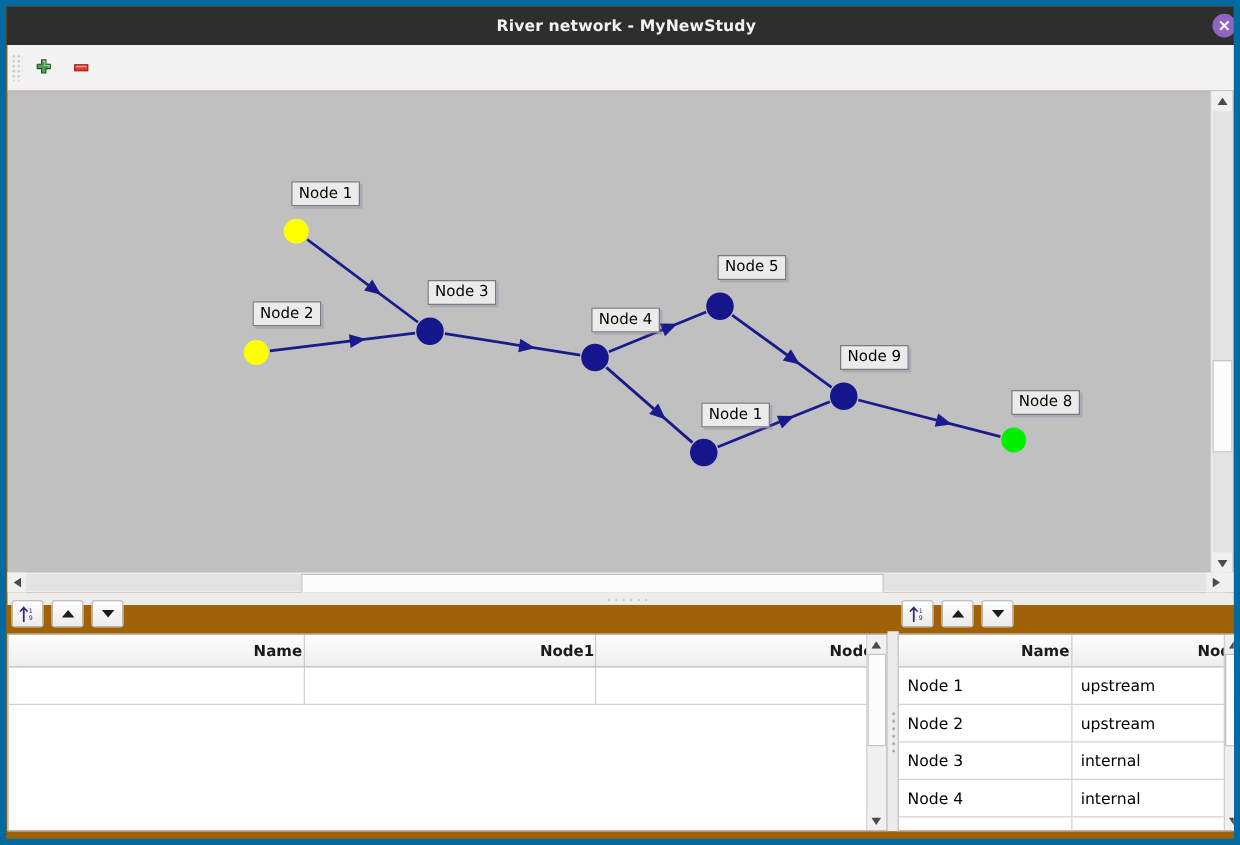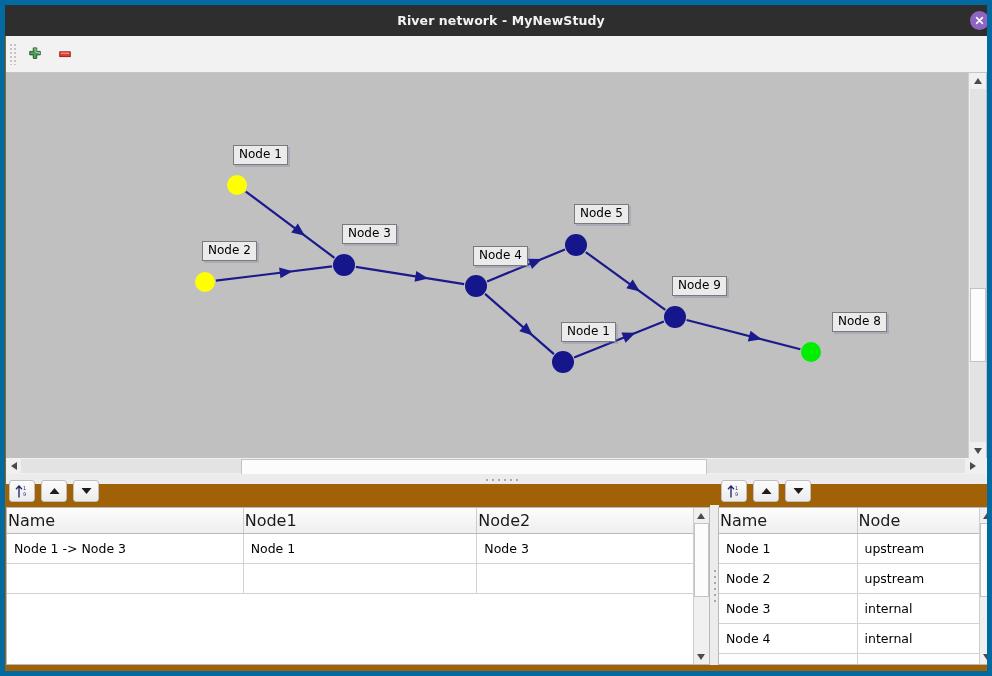--- a/index.html
+++ b/index.html
@@ -157,25 +157,25 @@
     background: #ffffff;
     border: 1px solid #b9b9b9;
     overflow: hidden;
     box-sizing: border-box;
   }
   table.tbl { border-collapse: collapse; width: 100%; table-layout: fixed; }
   table.tbl th {
     background: linear-gradient(#fdfdfd,#eeeeee);
     border-right: 1px solid #cccccc;
     border-bottom: 1px solid #b9b9b9;
-    font-weight: normal;
-    font-size: 16px;
+    font-weight: bold;
+    font-size: 12px;
     color: #1a1a1a;
     height: 23px;
-    text-align: left;
+    text-align: right;
   }
   table.tbl td {
     border-right: 1px solid #d2d2d2;
     border-bottom: 1px solid #d2d2d2;
     font-size: 12.5px;
     color: #000;
     height: 29px;
     padding: 0 0 0 7px;
     background: #fff;
     white-space: nowrap;
@@ -246,21 +246,21 @@
         <circle cx="805" cy="279" r="10" fill="#00ee00"></circle>
       </svg>
     <div id="graph-labels">
         <div class="node-label" style="left: 227px; top: 72px;">Node 1</div>
         <div class="node-label" style="left: 196px; top: 168px;">Node 2</div>
         <div class="node-label" style="left: 336px; top: 151px;">Node 3</div>
         <div class="node-label" style="left: 467px; top: 173px;">Node 4</div>
         <div class="node-label" style="left: 568px; top: 131px;">Node 5</div>
         <div class="node-label" style="left: 555px; top: 249px;">Node 1</div>
         <div class="node-label" style="left: 666px; top: 203px;">Node 9</div>
-        <div class="node-label" style="left: 826px; top: 239px;">Node 8</div>
+        <div class="node-label" style="left: 803px; top: 239px;">Node 8</div>
       </div>
   </div>
 
   <div class="vsb">
     <div class="sb-track" style="left:1px; top:16px; right:0; height:353px;"></div>
     <div class="sb-arrow" style="left:1px; top:0;">
       <svg width="8" height="6" viewBox="0 0 8 6">
           <path d="M4 0 L8 6 L0 6 Z" fill="#4b4b4b"></path>
         </svg>
     </div>
@@ -315,25 +315,20 @@
     <div class="grid" style="left:0; top:30px; width:704px; height:158px;">
       <table class="tbl" id="reaches-table">
         <thead>
             <tr id="reaches-head">
               <th style="width: 232px;">Name</th>
               <th style="width: 229px; margin-left: 21px;">Node1</th>
               <th style="width: 227px; margin-top: 19px;">Node2</th>
             </tr>
           </thead>
         <tbody id="reaches-body">
-            <tr>
-              <td>Node 1 -&gt; Node 3</td>
-              <td>Node 1</td>
-              <td>Node 3</td>
-            </tr>
             <tr>
               <td></td>
               <td></td>
               <td></td>
             </tr>
           </tbody>
       </table>
       <div class="grid-vsb">
         <div class="sb-arrow" style="left:0; top:0; width:14px;">
           <svg width="8" height="6" viewBox="0 0 8 6">

